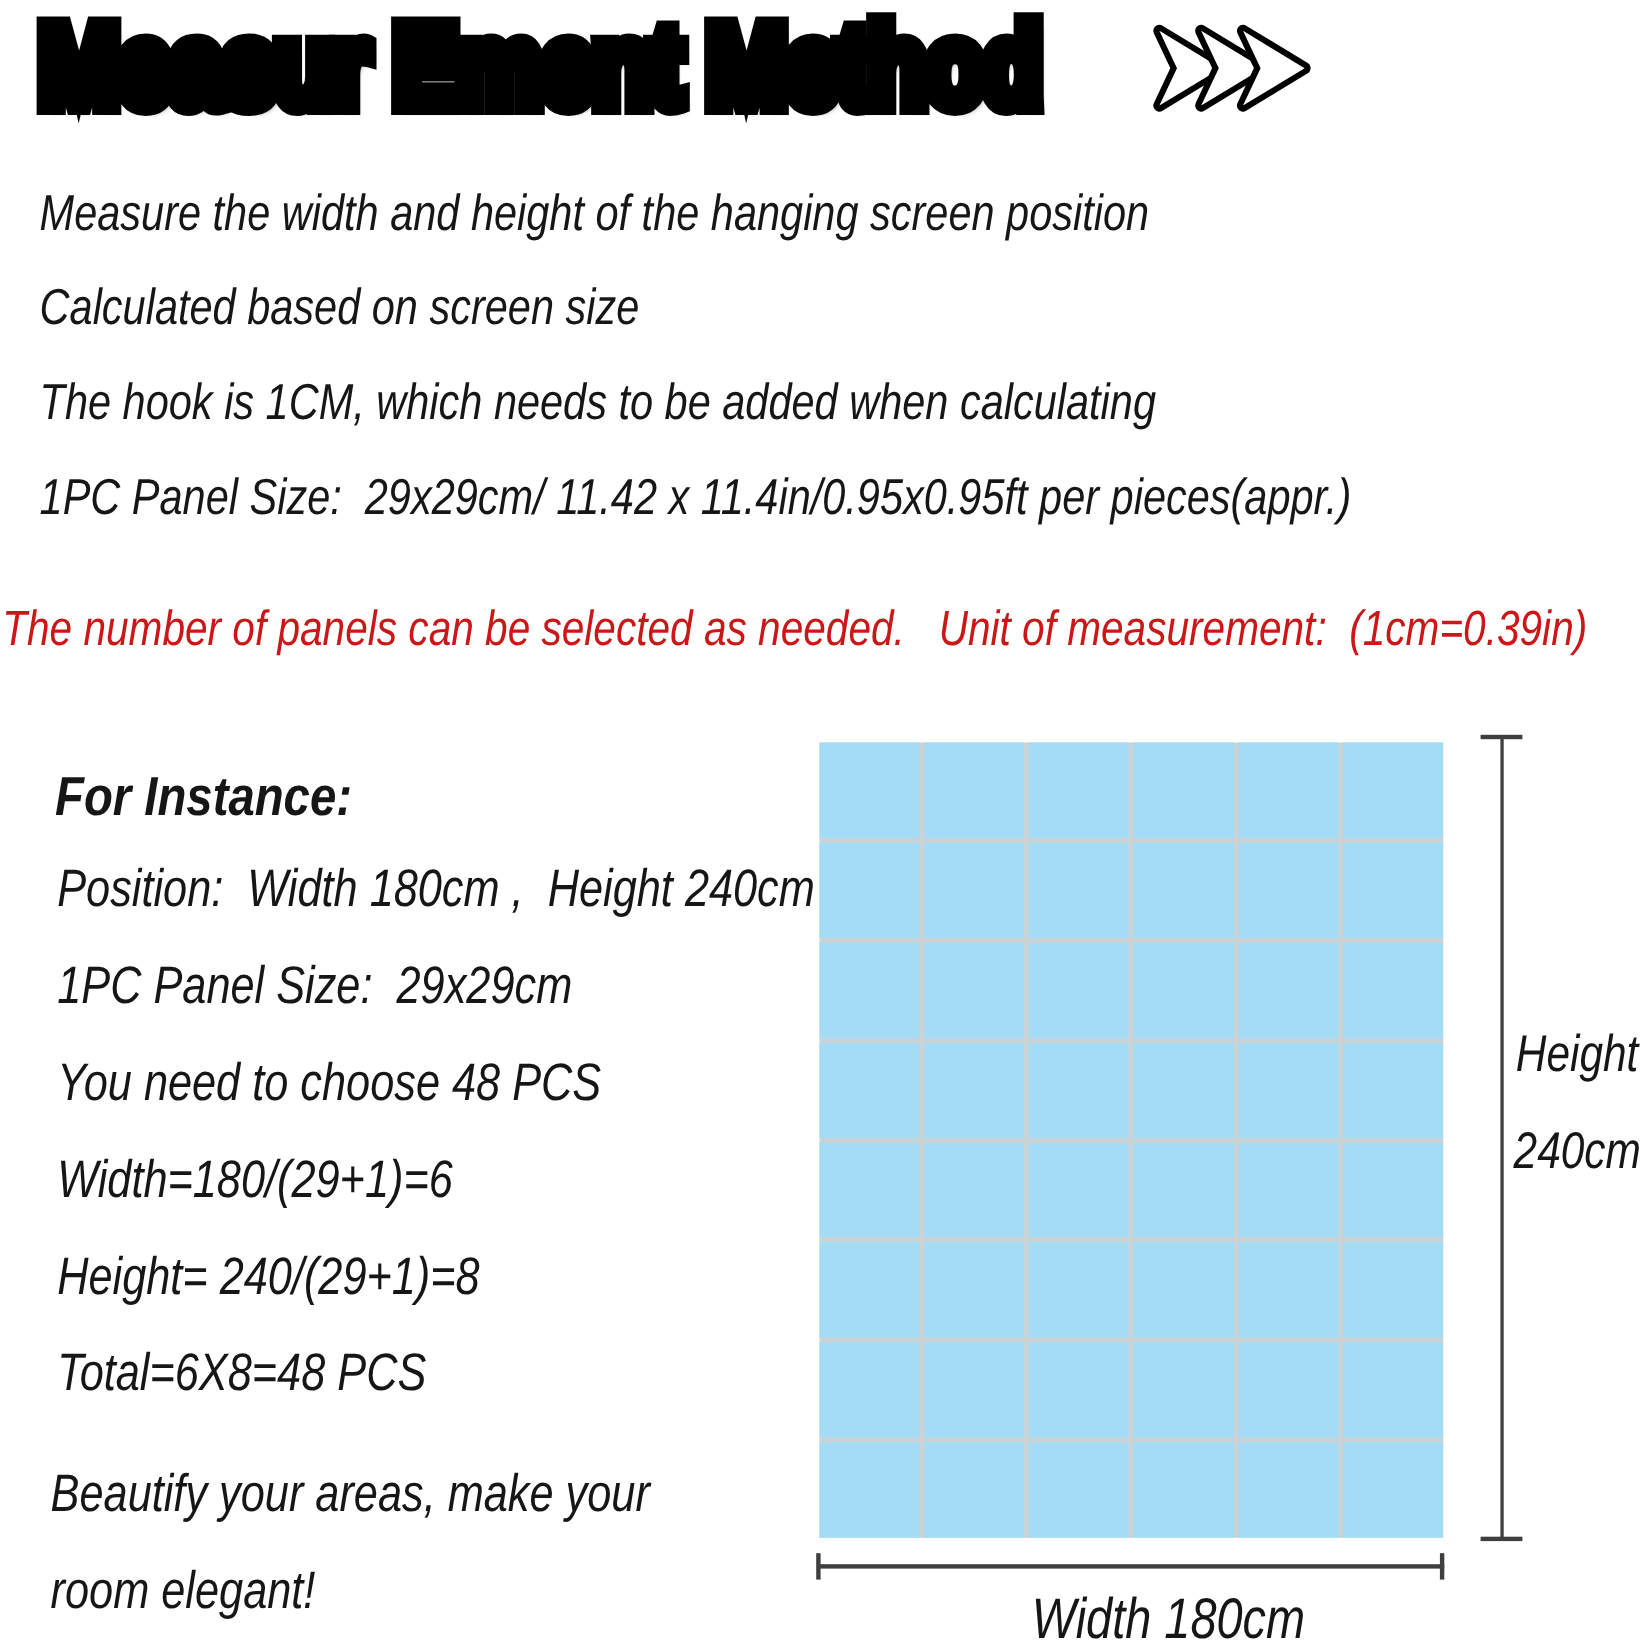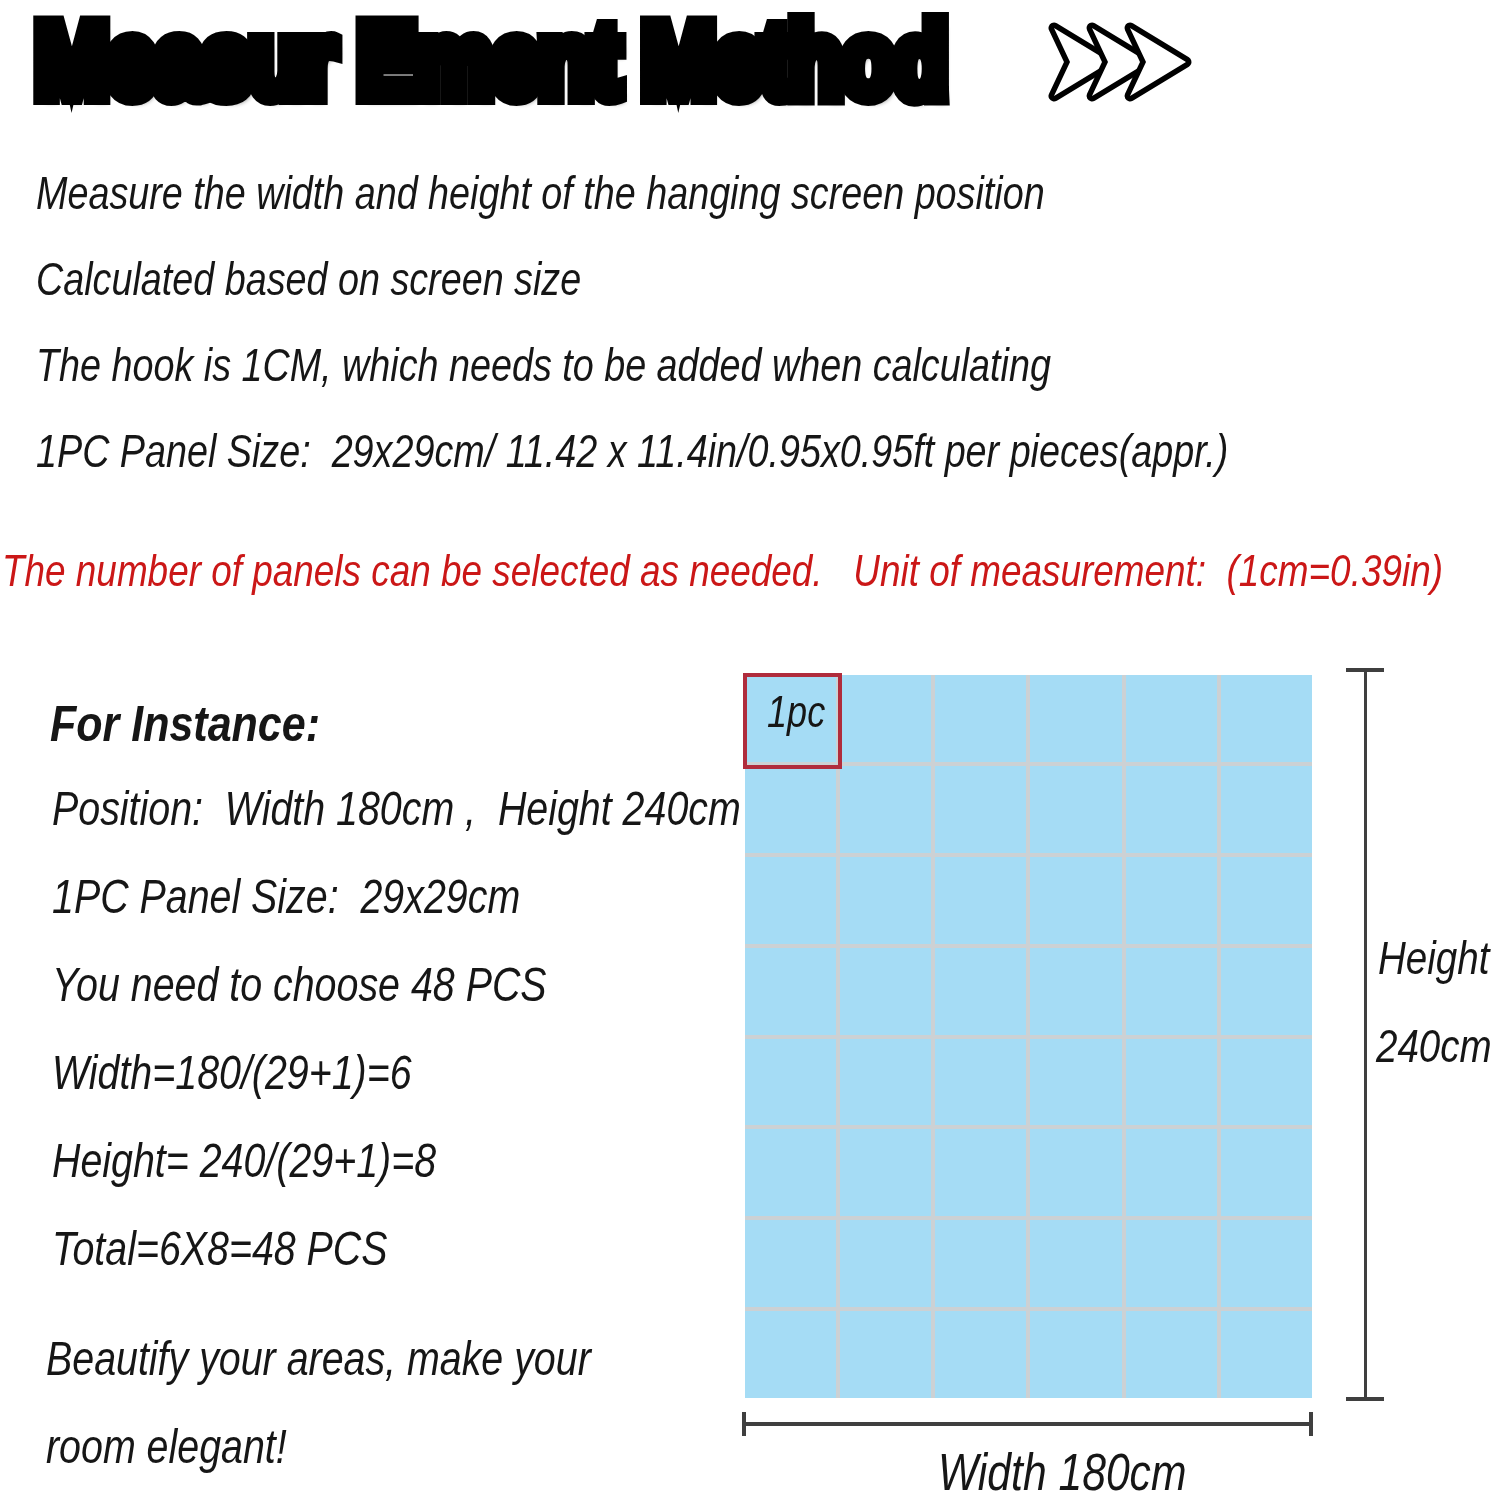--- a/index.html
+++ b/index.html
@@ -134,23 +134,20 @@
         <div class="cell"></div>
         <div class="cell"></div>
         <div class="cell"></div>
         <div class="cell"></div>
         <div class="cell"></div>
         <div class="cell"></div>
         <div class="cell"></div>
       </div>
   </div>
 
-  <div class="abs" id="highlight-cell" style="left:743px;top:673px;width:99px;height:96px;">
-    <span class="cond">1pc</span>
-  </div>
 
   <div class="abs measure" style="left:1364px;top:670px;width:3px;height:730px;"></div>
   <div class="abs measure" style="left:1346px;top:668px;width:38px;height:4px;"></div>
   <div class="abs measure" style="left:1346px;top:1397px;width:38px;height:4px;"></div>
   <span class="abs cond dim-label" style="left:1378px;top:932px;">Height</span>
   <span class="abs cond dim-label" style="left:1376px;top:1020px;">240cm</span>
 
   <div class="abs measure" style="left:743px;top:1422px;width:570px;height:4px;"></div>
   <div class="abs measure" style="left:742px;top:1412px;width:4px;height:24px;"></div>
   <div class="abs measure" style="left:1309px;top:1412px;width:4px;height:24px;"></div>

